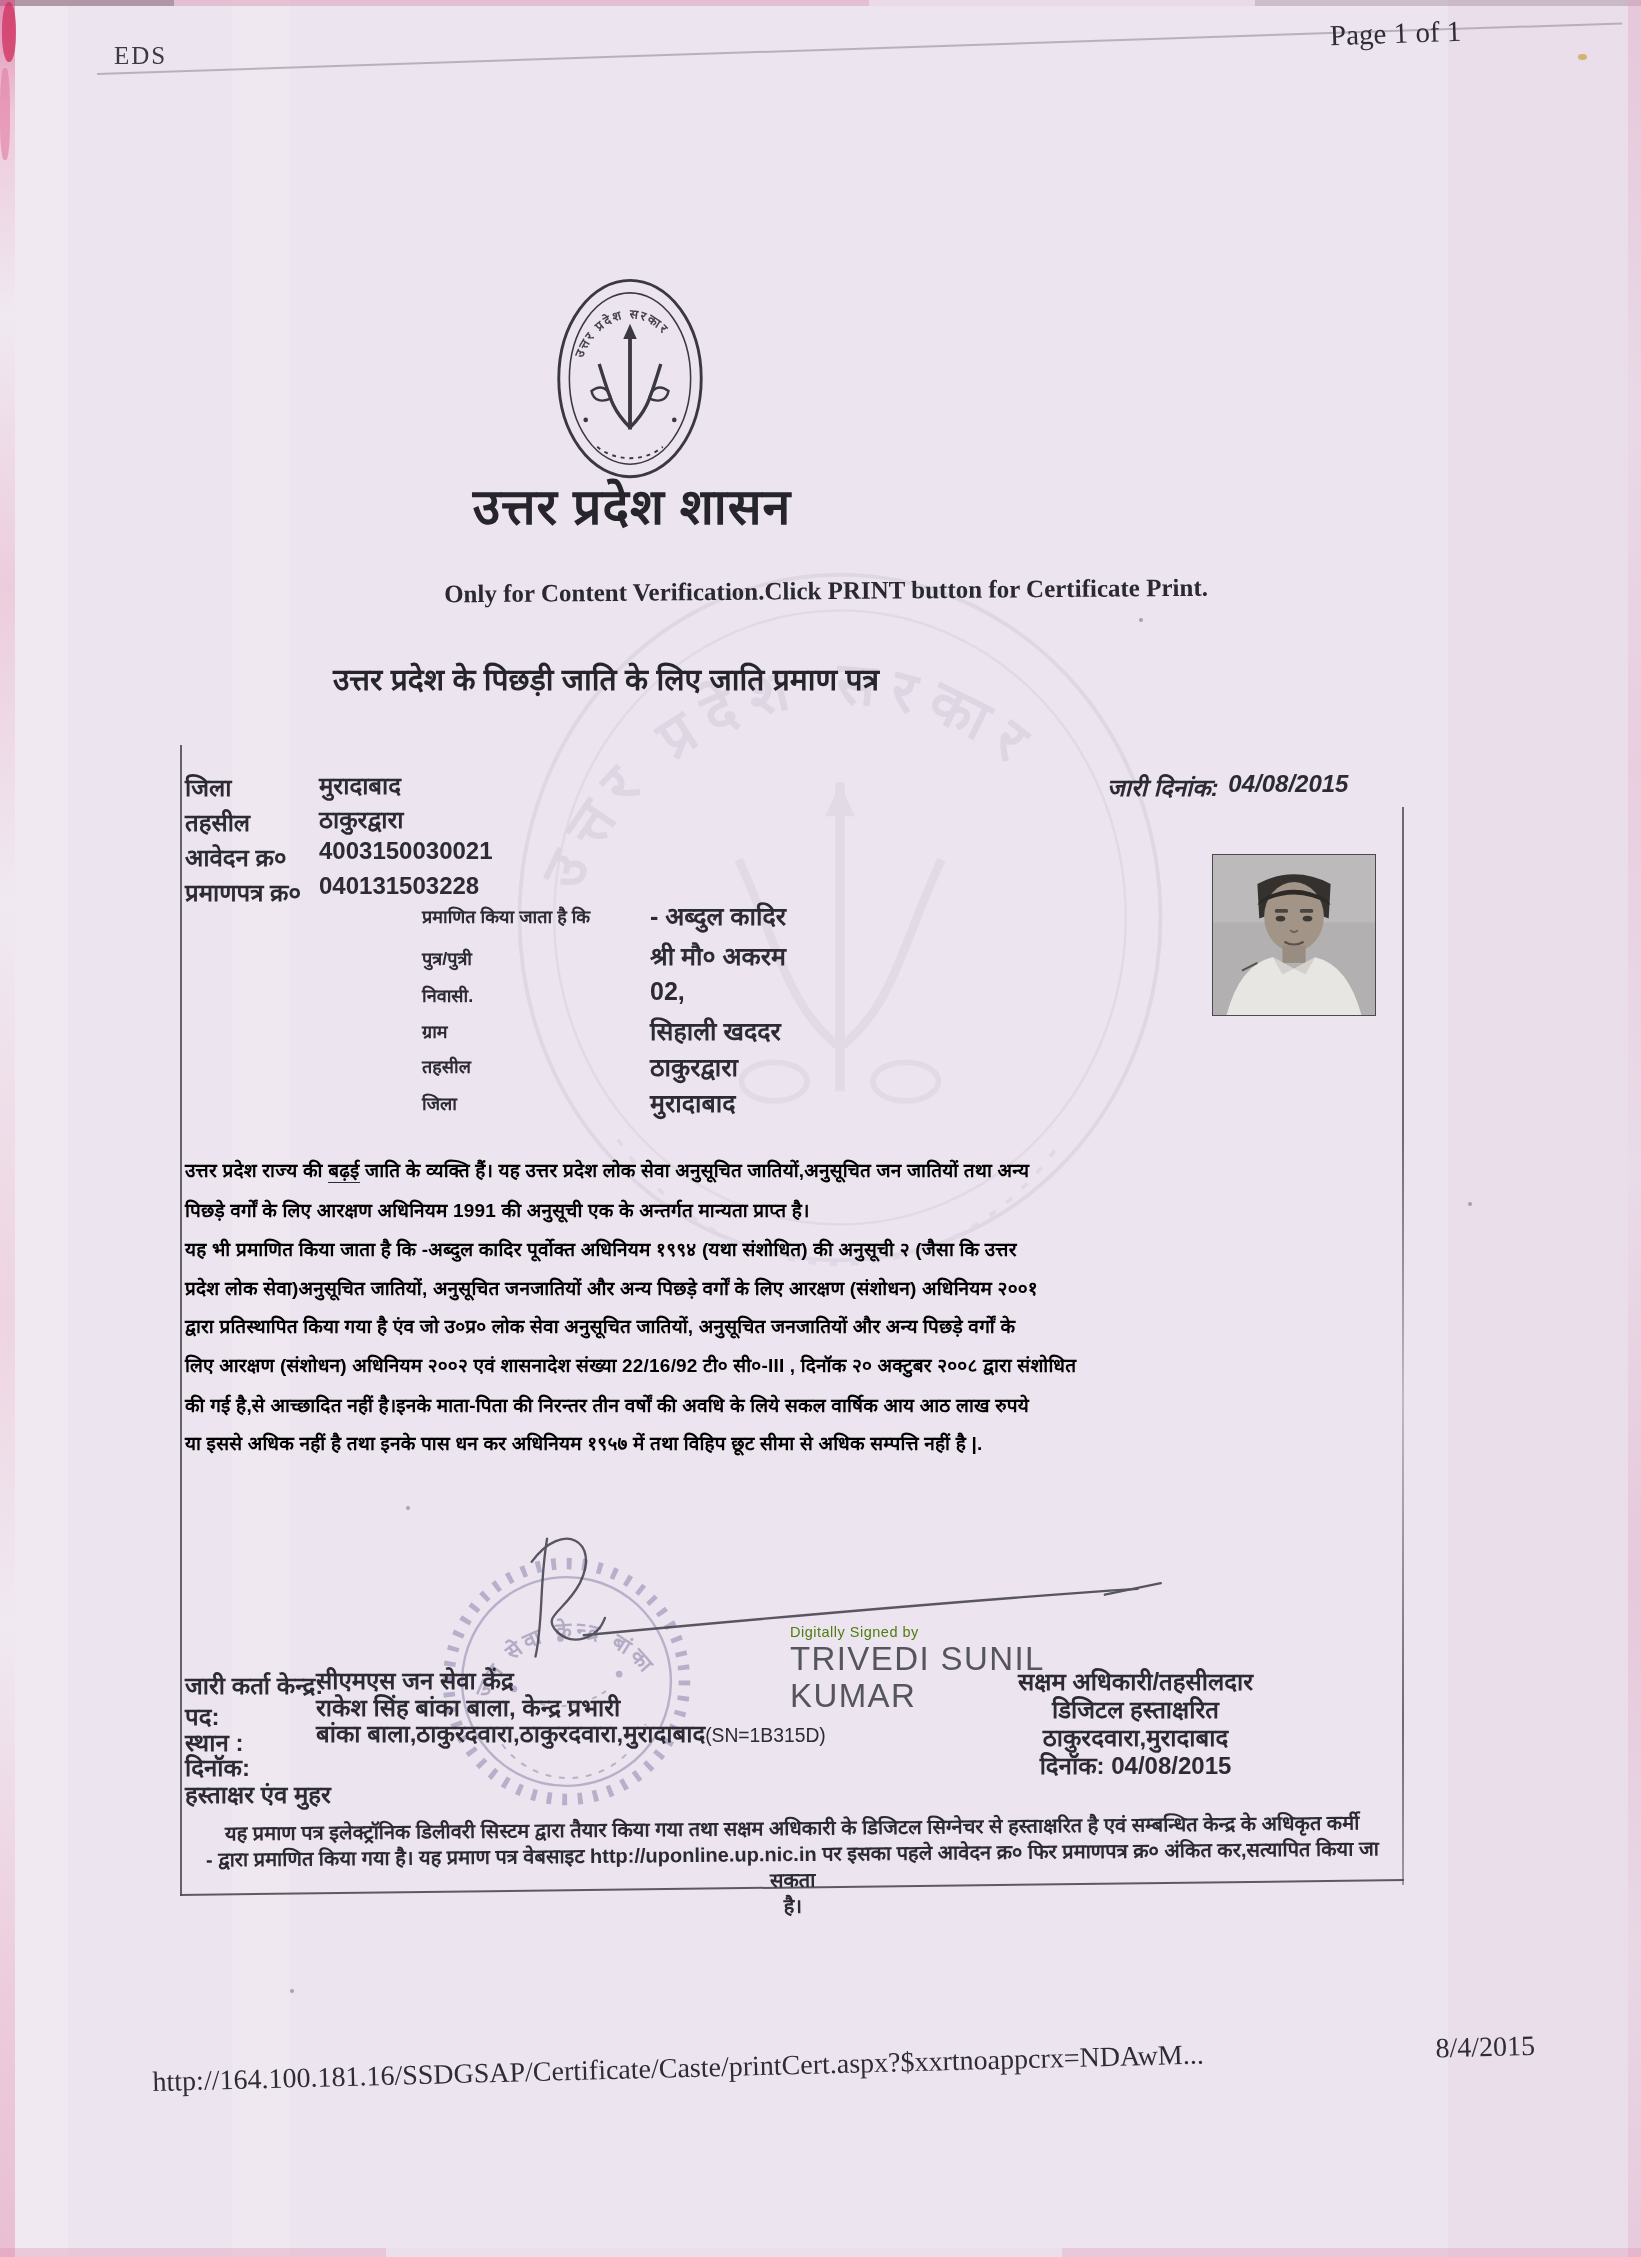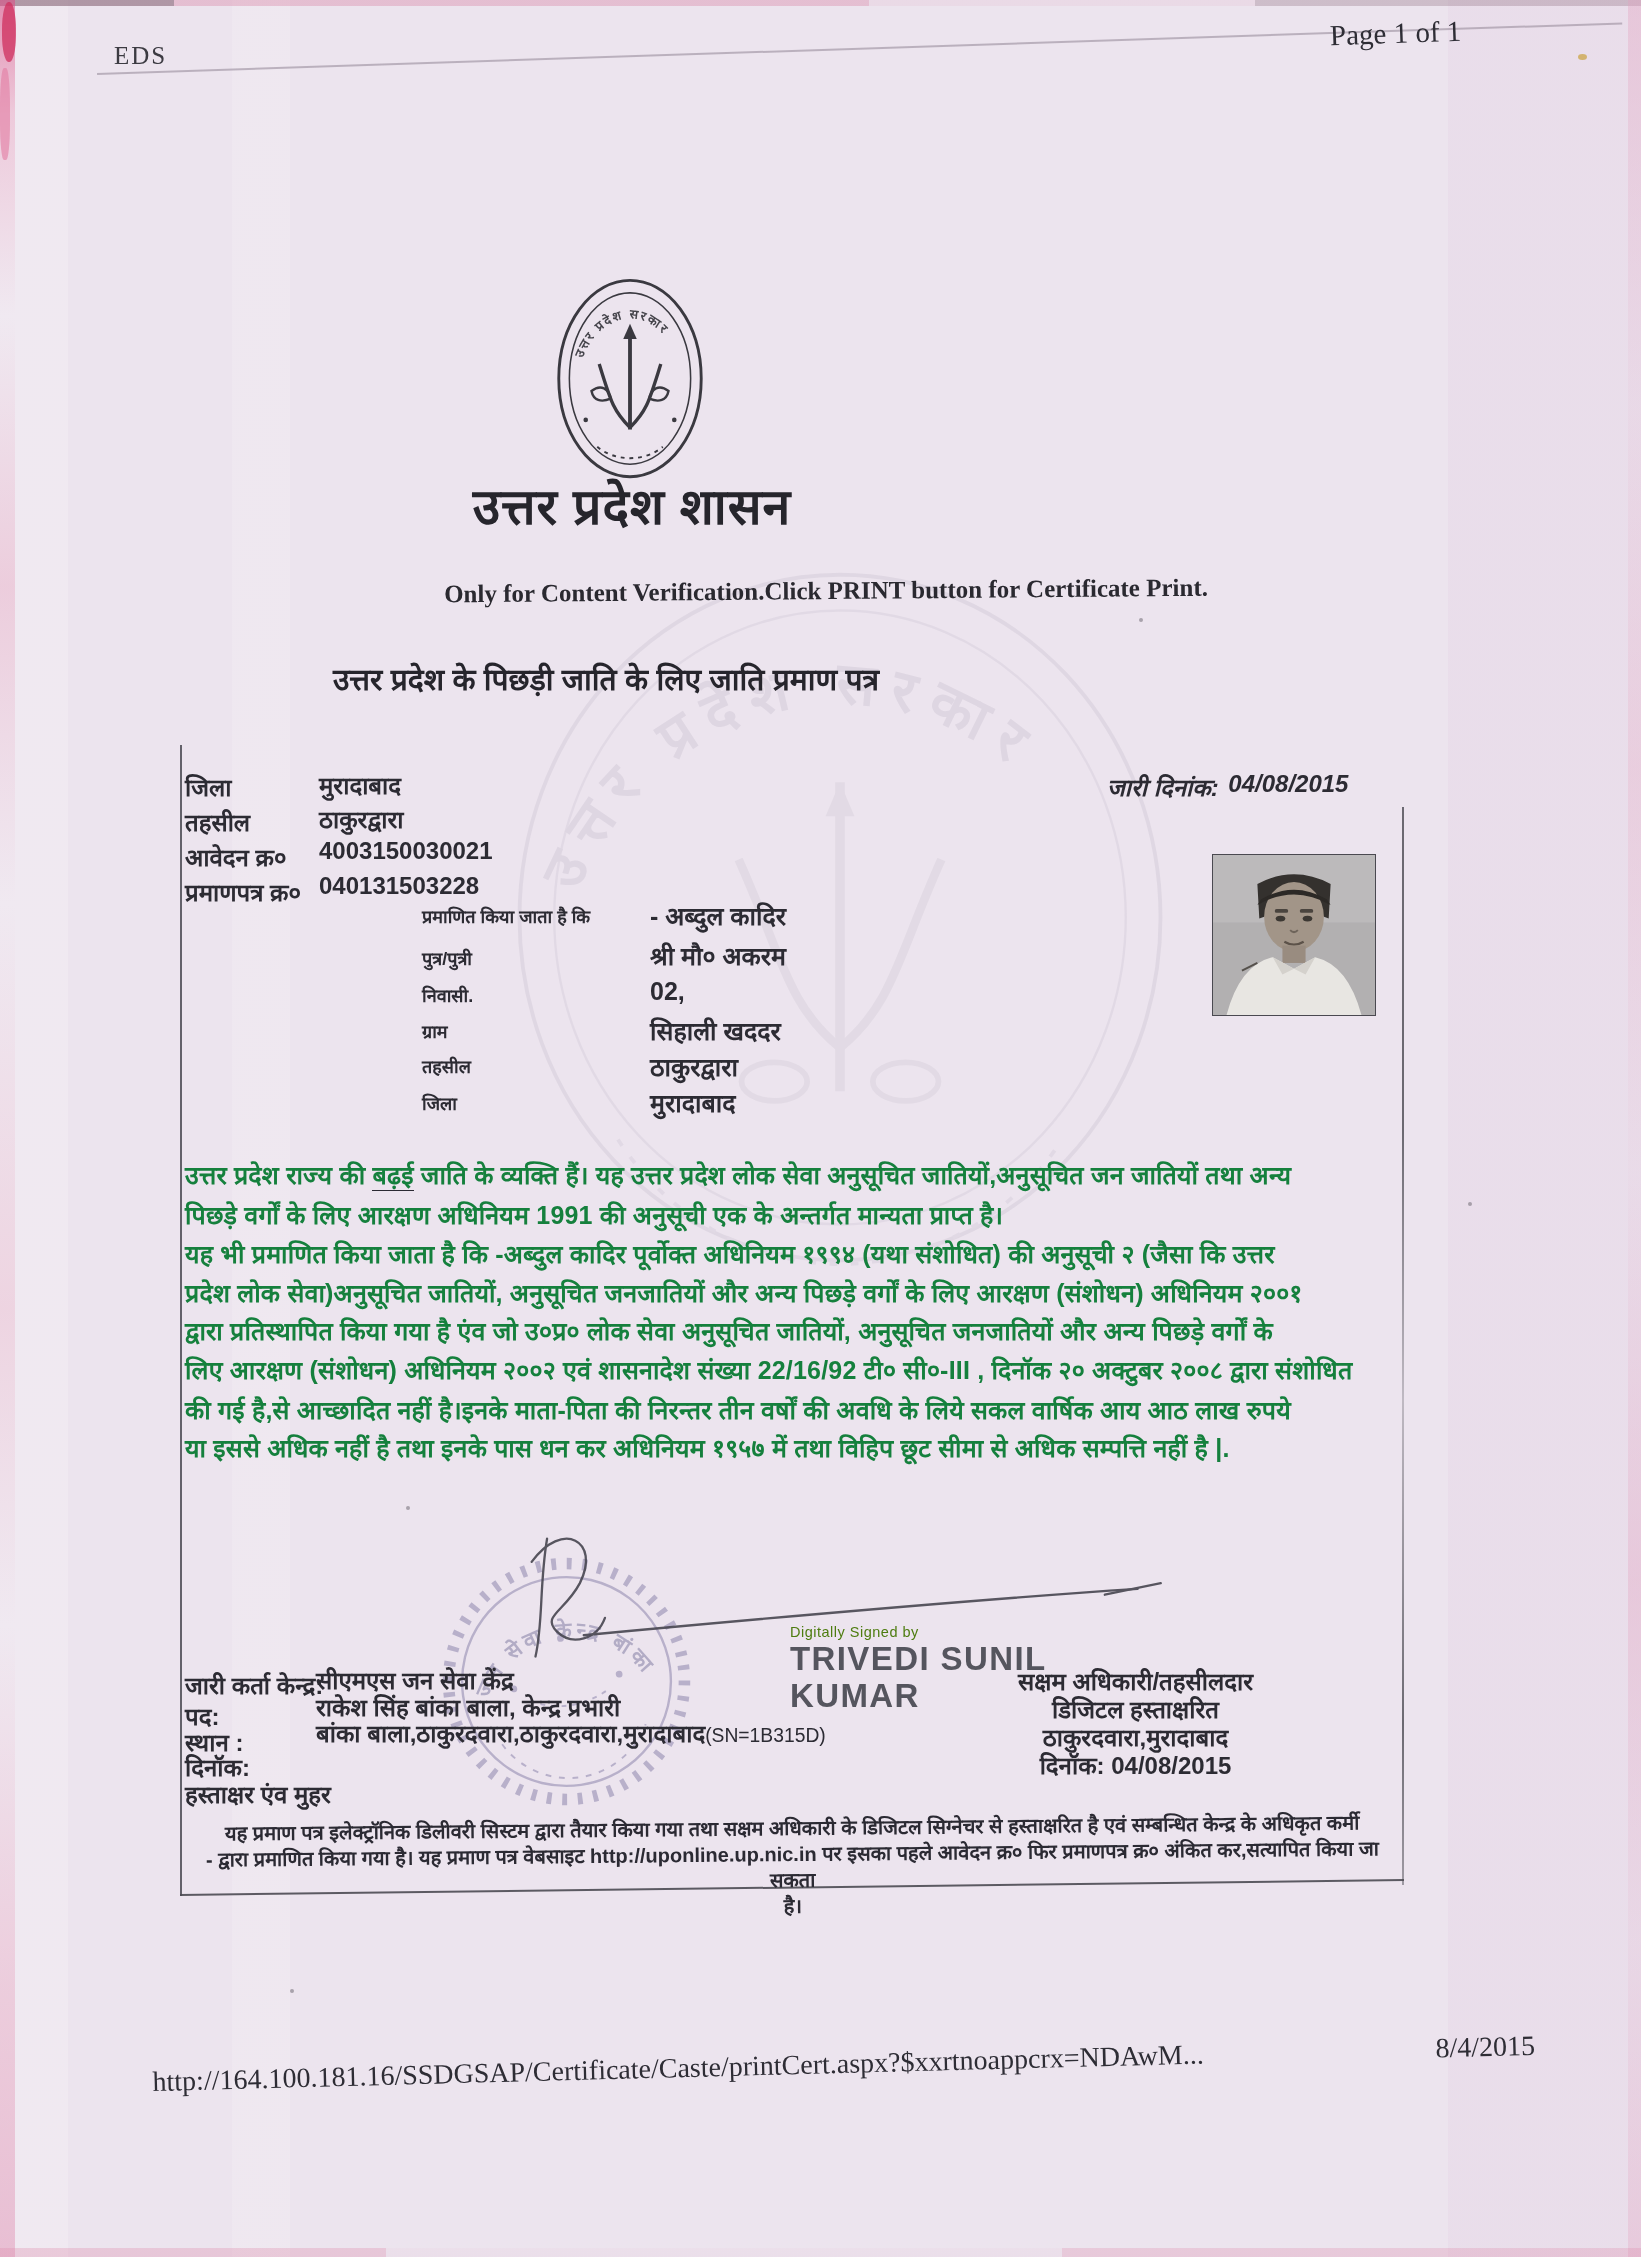--- a/index.html
+++ b/index.html
@@ -65,31 +65,31 @@
 
   
   .cert-label{ left:422px; font-size:18px; font-weight:700; white-space:nowrap; }
   .cert-value{ left:650px; font-size:25px; font-weight:700; white-space:nowrap; }
 
   .photo-frame{ left:1212px; top:854px; width:164px; height:162px; border:1.9px solid #4a4950;
     background:#b4b2b3; overflow:hidden; }
 
   
   .body-par{ left:185px; top:1157px; width:1218px; height:319px; }
-  .body-line{ position:absolute; left:0; font-size:25px; font-weight:600; color:#15803d;
+  .body-line{ position:absolute; left:0; font-size:19px; font-weight:600; color:#000000;
     white-space:nowrap; letter-spacing:0.2px; }
   .caste-underline{ border-bottom:1.9px solid #2b2a33; padding-bottom:1px; }
 
   
   .sig-label{ left:185px; font-size:24px; font-weight:700; white-space:nowrap; }
   .sig-center{ left:316px; font-size:24px; font-weight:700; white-space:nowrap; }
   .sn-inline{ font-size:19.3px; font-weight:400; font-family:"Liberation Sans", sans-serif; }
   .digitally{ left:790px; top:1624px; }
   .digitally .small{ font-size:14.5px; color:#4d7c0f; letter-spacing:0.5px; }
-  .digitally .name{ font-size:33px; color:#55555e; letter-spacing:1.4px; line-height:37px; font-weight:700; }
+  .digitally .name{ font-size:33px; color:#55555e; letter-spacing:1.4px; line-height:37px; font-weight:400; }
   .officer{ left:1004px; top:1668px; width:263px; text-align:center; }
   .officer div{ font-size:24px; font-weight:700; line-height:28px; white-space:nowrap; }
 
   .stamp{ left:436px; top:1551px; opacity:.6; transform:rotate(-8deg); }
   .sig-strokes{ left:439px; top:1502px; }
 
   
   .disclaimer{ left:185px; top:1815px; width:1215px; text-align:center; transform:rotate(-0.55deg); }
   .disclaimer div{ font-size:20px; font-weight:700; line-height:26px; color:#2b2a33; }
 

